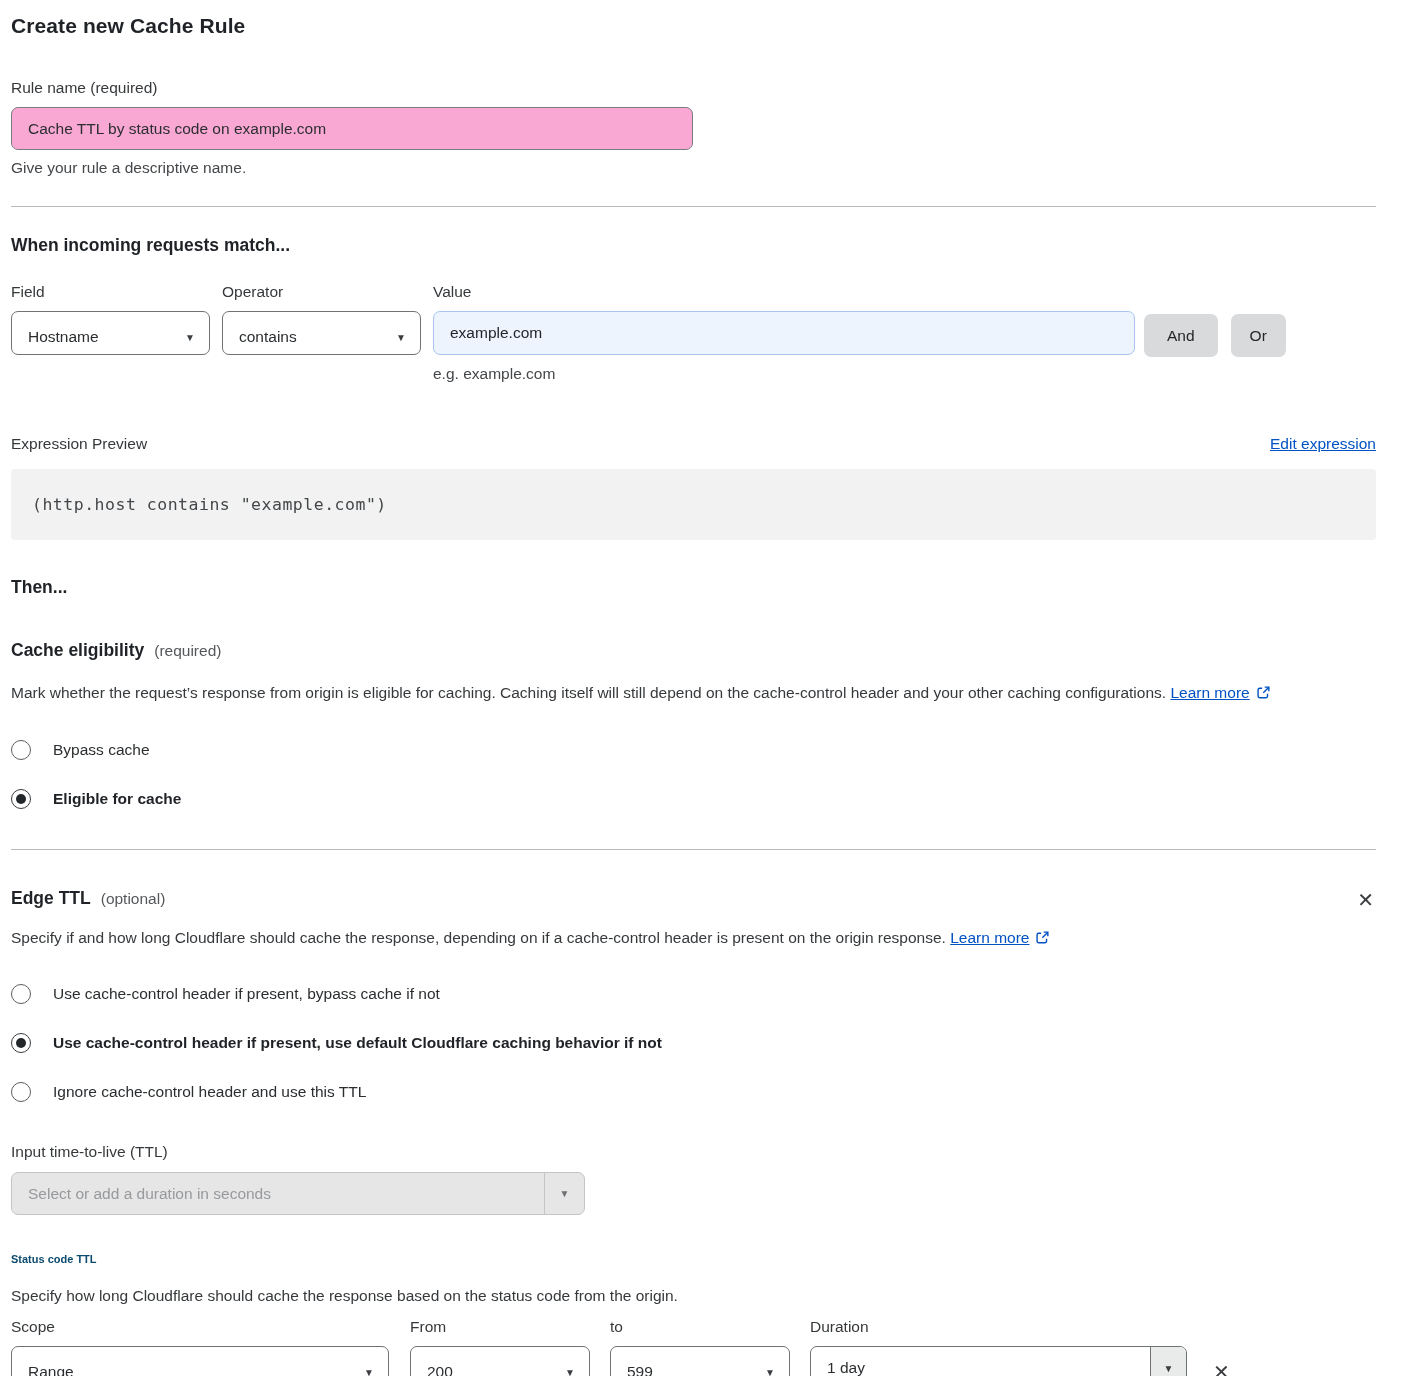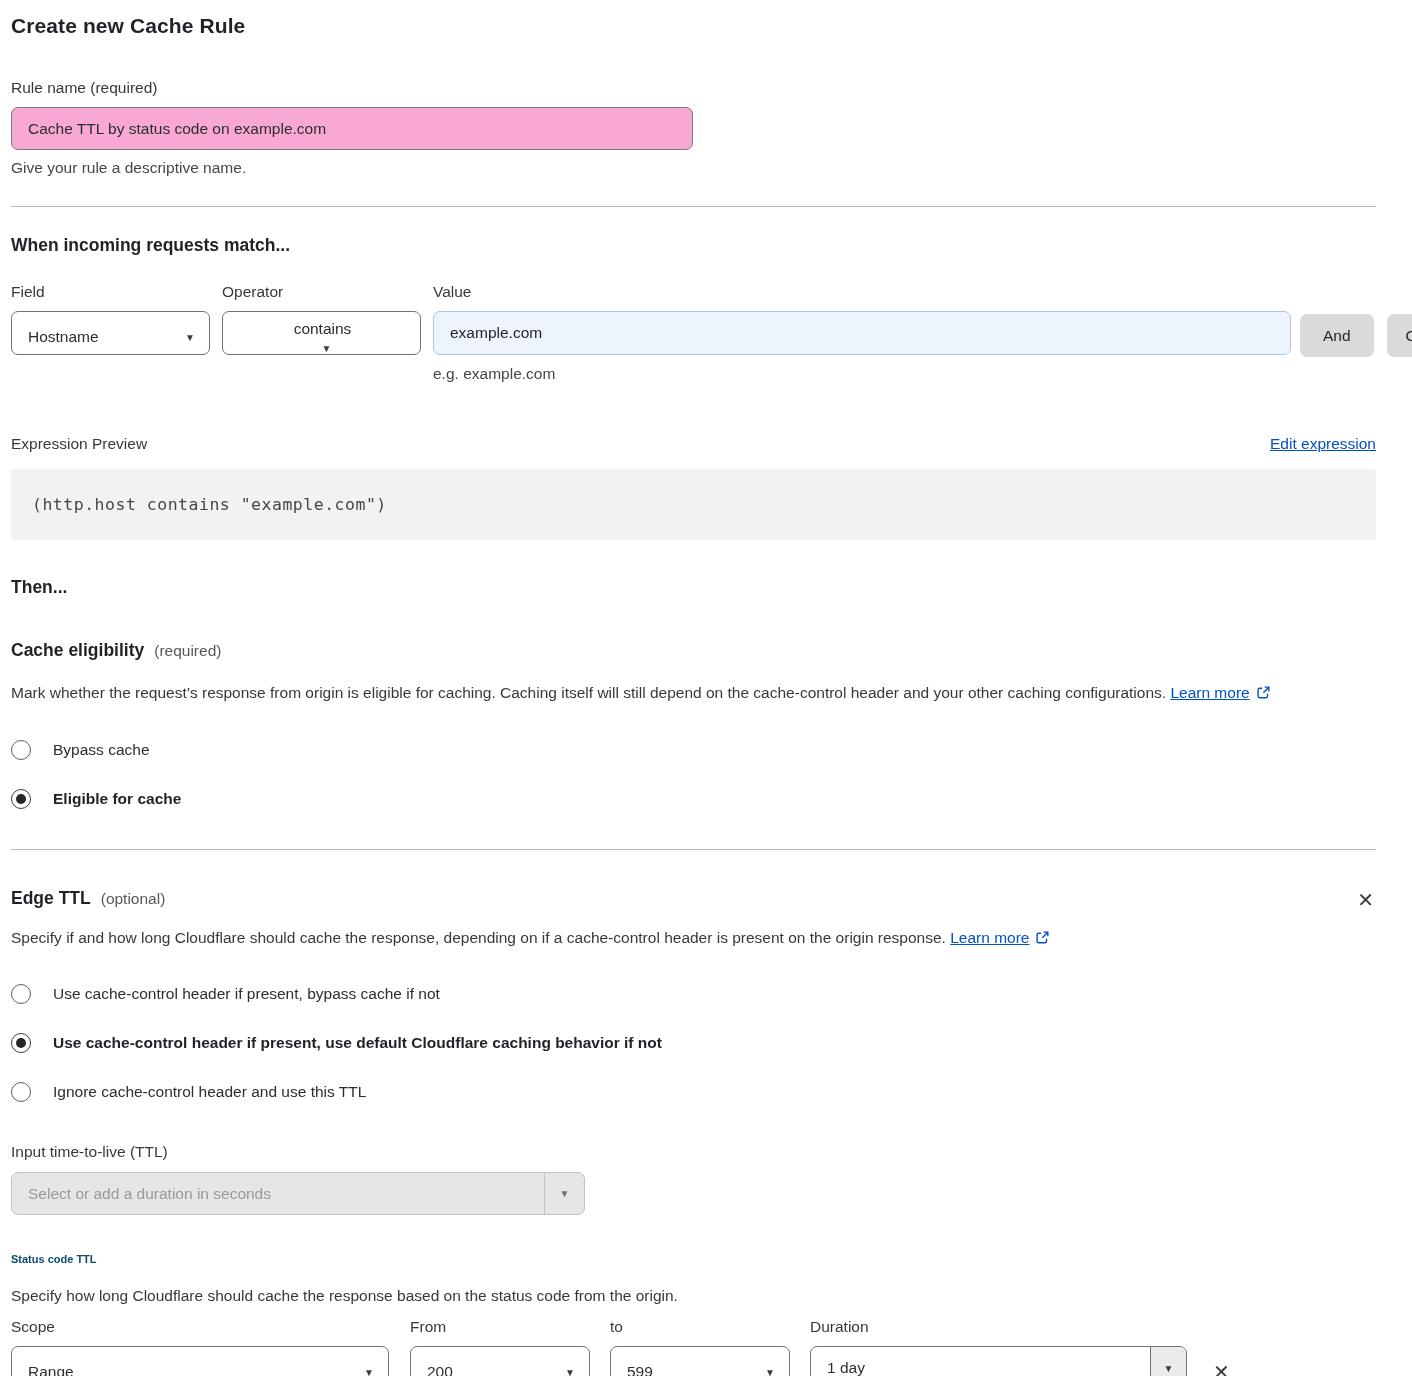--- a/index.html
+++ b/index.html
@@ -34,24 +34,24 @@
   .match-row { display: flex; align-items: flex-start; margin-top: 27px; }
   .match-col { margin-right: 12px; }
   .match-col .field-label { margin-bottom: 10px; }
   .select {
     display: flex; align-items: center; justify-content: space-between;
     height: 44px; background: #fff; border: 1px solid #6f7376; border-radius: 7px;
     padding: 8px 14px 0 16px; font-size: 15.5px; color: #2b2e30; cursor: pointer;
   }
   .select .caret { font-size: 10px; color: #3a3d40; margin-left: 8px; }
   .w-field { width: 199px; }
-  .w-operator { width: 199px; flex-direction: column; }
+  .w-operator { width: 199px; }
   .value-col { margin-right: 9px; }
   .value-input {
-    display: block; width: 858px; height: 44px;
+    display: block; width: 702px; height: 44px;
     background: #edf4fe; border: 1px solid #a9c4ef; border-radius: 7px;
     padding: 0 16px; font-size: 15.5px; color: #1f2226;
     font-family: "Liberation Sans", sans-serif; outline: none;
   }
   .value-hint { margin-top: 10px; font-size: 15.5px; color: #44474a; }
   .gray-btn {
     height: 43px; margin-top: 31px; padding: 0 23px;
     background: #d9dadb; color: #24272a; border: none; border-radius: 7px;
     font-size: 15.5px; font-family: "Liberation Sans", sans-serif; cursor: pointer;
   }

